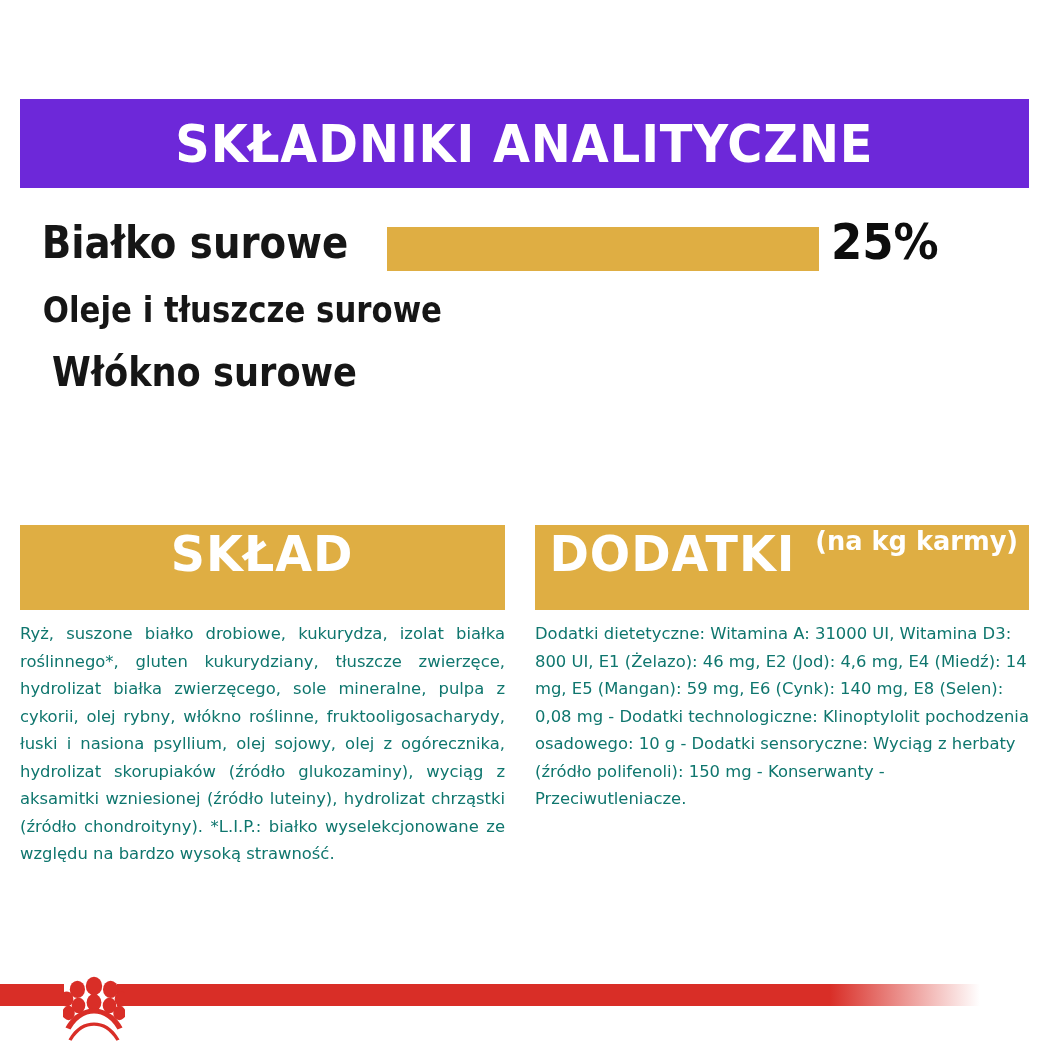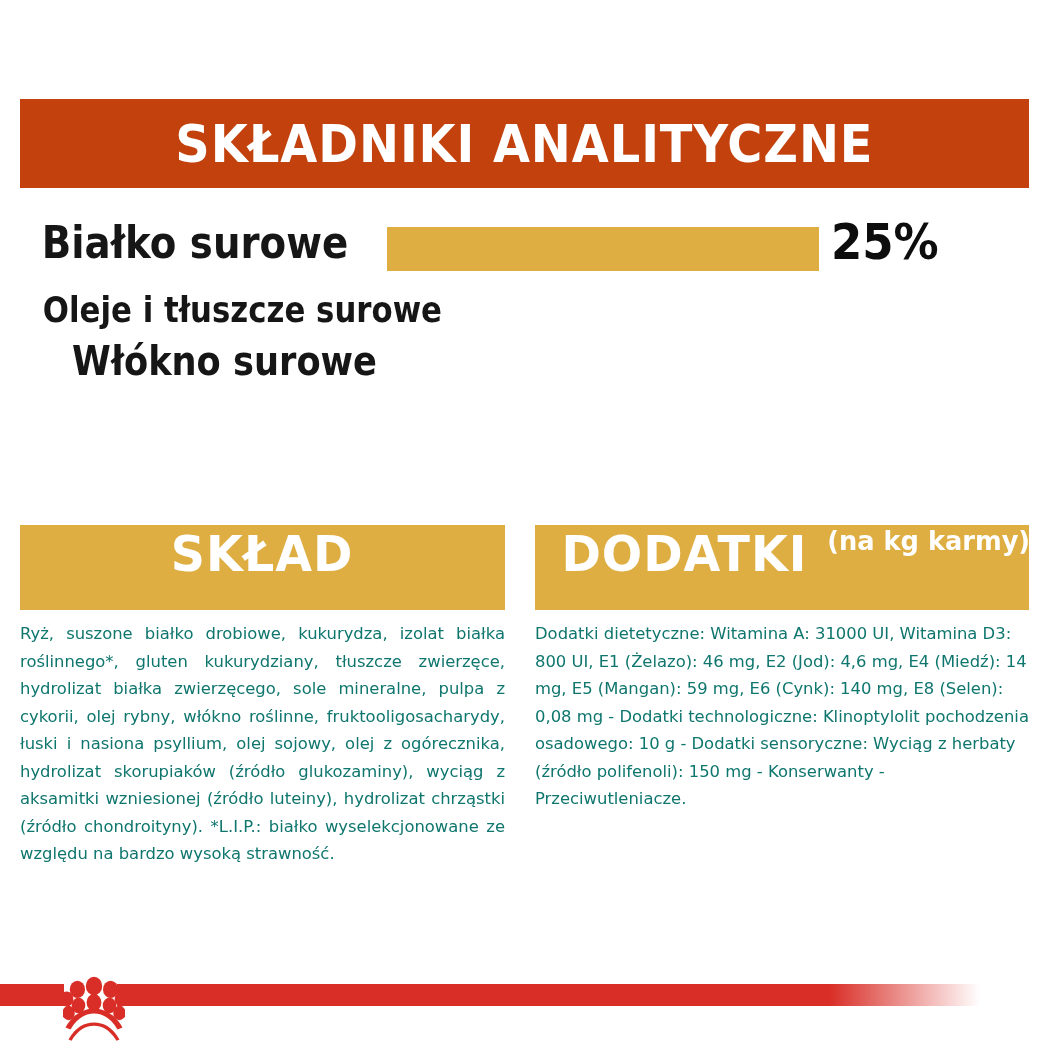--- a/index.html
+++ b/index.html
@@ -15,21 +15,21 @@
     overflow: hidden;
   }
 
   
   .an-header {
     position: absolute;
     left: 20px;
     top: 99px;
     width: 1009px;
     height: 89px;
-    background: #c2410c;
+    background: #6d28d9;
     display: flex;
     align-items: center;
     justify-content: center;
   }
   .an-header-title {
     color: #ffffff;
     font-family: "DejaVu Sans", sans-serif;
     font-weight: bold;
     font-size: 52px;
     letter-spacing: 1px;
@@ -47,21 +47,21 @@
   }
   .chart-row {
     position: absolute;
     left: 0;
     width: 857px;
     display: flex;
     align-items: center;
   }
   .chart-row.r0 { top: 6px;   height: 62px; }
   .chart-row.r1 { top: 79px;  height: 52px; }
-  .chart-row.r2 { top: 130px; height: 52px; padding-left: 20px; }
+  .chart-row.r2 { top: 141px; height: 52px; }
 
   .chart-label {
     width: 357px;
     text-align: right;
     padding-right: 0px;
     box-sizing: border-box;
     color: #161616;
     font-family: "DejaVu Sans", sans-serif;
     font-weight: bold;
     white-space: nowrap;
@@ -114,21 +114,21 @@
   .panel-right { left: 535px; width: 494px; }
 
   .panel-header {
     height: 85px;
     background: #dfae43;
     display: flex;
     align-items: flex-start;
     box-sizing: border-box;
   }
   .panel-header.center { justify-content: center; }
-  .panel-header.left   { justify-content: flex-start; padding-left: 20px; }
+  .panel-header.left   { justify-content: flex-start; padding-left: 8px; }
 
   .panel-title {
     color: #ffffff;
     font-family: "DejaVu Sans", sans-serif;
     font-weight: bold;
     font-size: 50px;
     letter-spacing: 1px;
     white-space: nowrap;
     transform: scaleX(0.95);
   }

